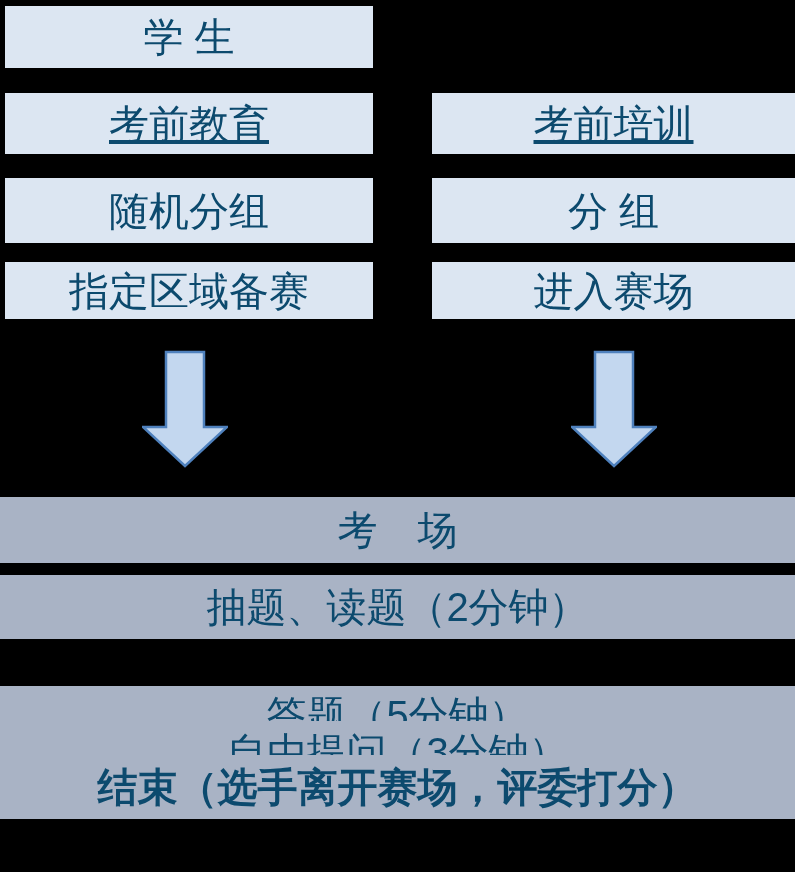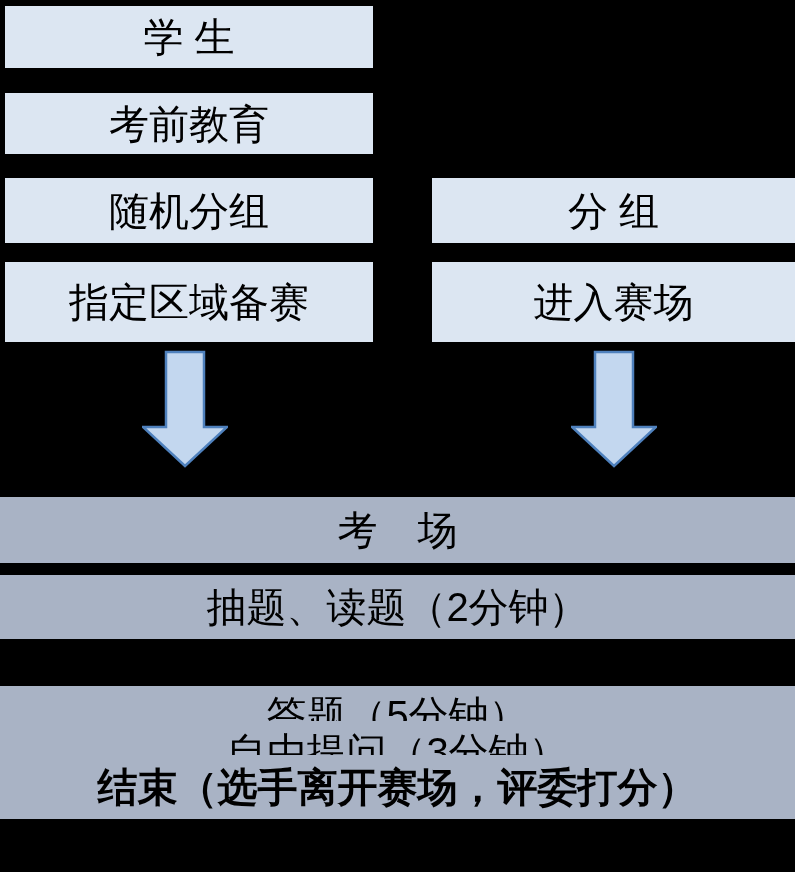--- a/index.html
+++ b/index.html
@@ -7,38 +7,38 @@
     padding: 0;
     background: #000000;
   }
   .canvas {
     position: relative;
     width: 795px;
     height: 872px;
     background: #000000;
     overflow: hidden;
     font-family: "Liberation Sans", "DejaVu Sans", sans-serif;
-    color: #000000;
+    color: #0c4a6e;
   }
   .box {
     position: absolute;
     background: #dce6f2;
     display: flex;
     align-items: center;
     justify-content: center;
     font-size: 40px;
     line-height: 1;
     white-space: pre;
   }
   .col-l { left: 5px;   width: 368px; }
   .col-r { left: 432px; width: 363px; }
   .b1 { top: 6px;   height: 62px; }
-  .b2 { top: 93px;  height: 61px; }
+  .b2 { top: 93px;  height: 61px; text-decoration: underline; }
   .b3 { top: 178px; height: 65px; }
-  .b4 { top: 262px; height: 80px; }
+  .b4 { top: 262px; height: 57px; }
   .band {
     position: absolute;
     left: 0;
     width: 795px;
     background: #a9b3c5;
     display: flex;
     align-items: center;
     justify-content: center;
     font-size: 40px;
     line-height: 1;
@@ -61,20 +61,21 @@
 </head>
 <body>
 
 <div class="canvas">
 
   <div class="box col-l b1">学 生</div>
   <div class="box col-l b2">考前教育</div>
   <div class="box col-l b3">随机分组</div>
   <div class="box col-l b4">指定区域备赛</div>
 
+  <div class="box col-r b2">考前培训</div>
   <div class="box col-r b3">分 组</div>
   <div class="box col-r b4">进入赛场</div>
 
   <svg class="arrow arrow-l" viewBox="0 0 86 118">
     <polygon points="24,2 62,2 62,77 85,77 43,116 1,77 24,77" fill="#c3d7ef" stroke="#4f81bd" stroke-width="2.5" stroke-linejoin="miter"></polygon>
   </svg>
   <svg class="arrow arrow-r" viewBox="0 0 86 118">
     <polygon points="24,2 62,2 62,77 85,77 43,116 1,77 24,77" fill="#c3d7ef" stroke="#4f81bd" stroke-width="2.5" stroke-linejoin="miter"></polygon>
   </svg>
 

